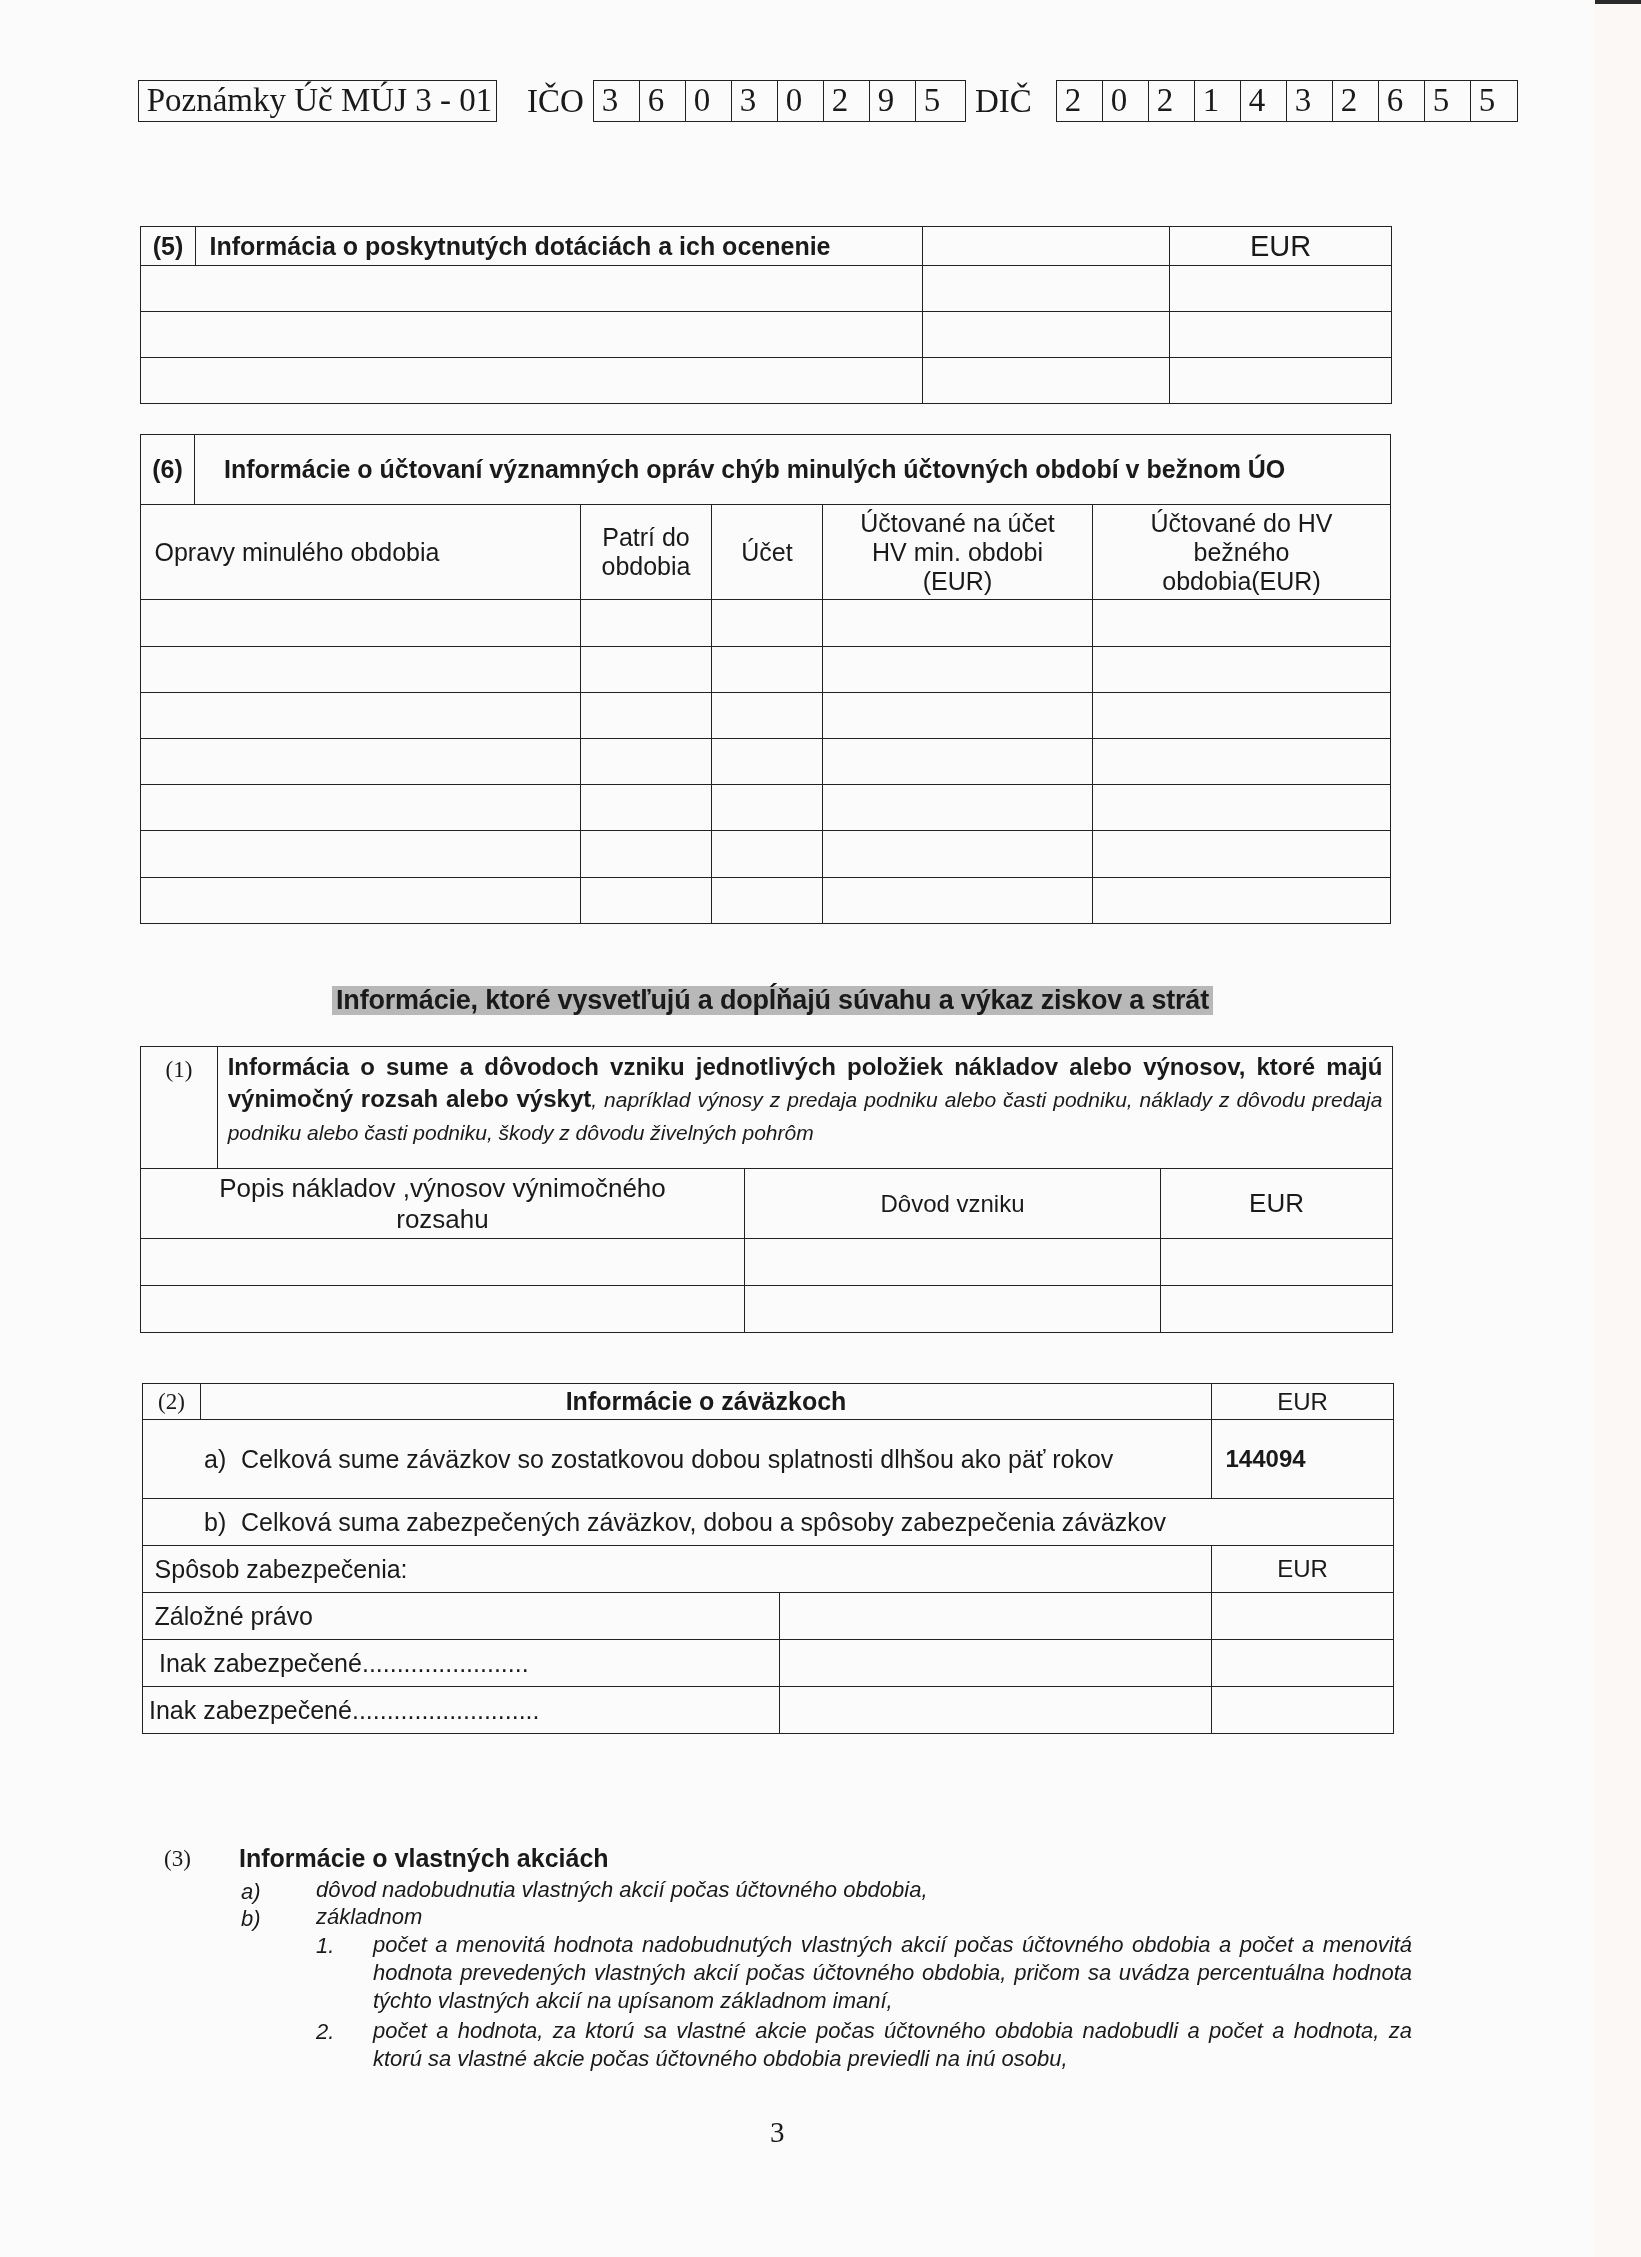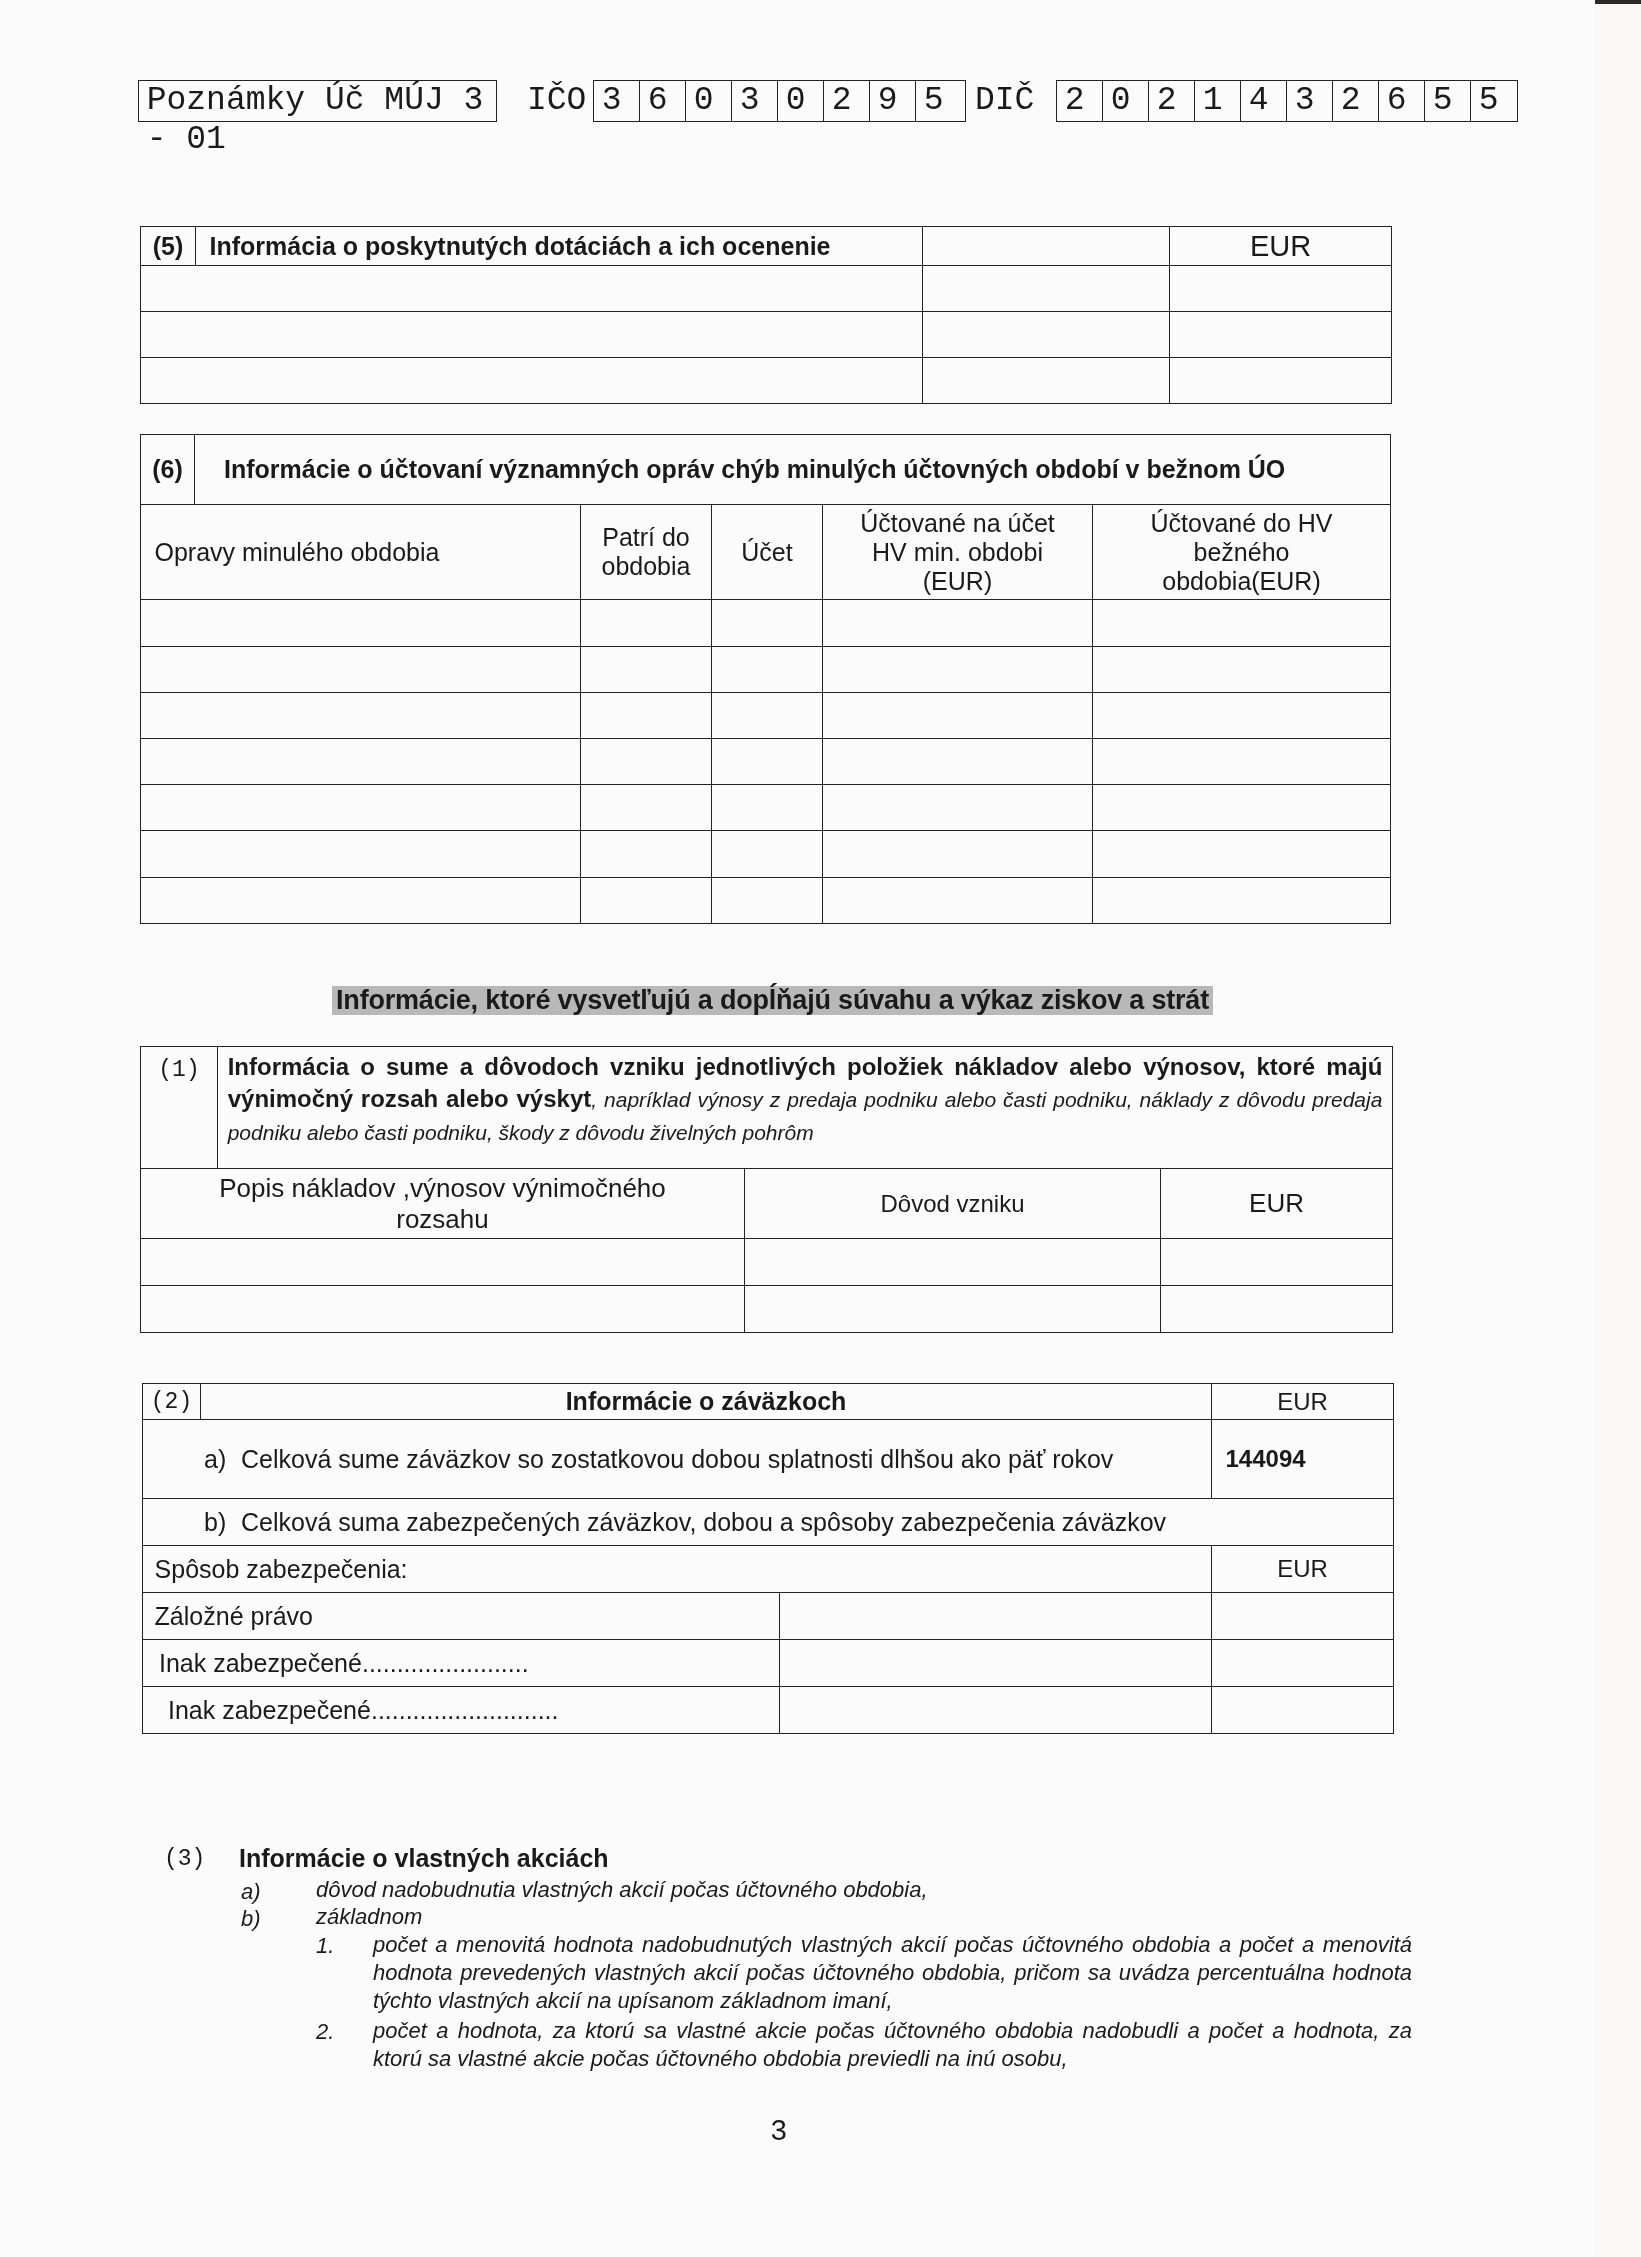--- a/index.html
+++ b/index.html
@@ -4,21 +4,21 @@
 <style>
   html, body { margin: 0; padding: 0; }
   body {
     width: 1641px; height: 2257px; position: relative; overflow: hidden;
     background: #fbfbfb; color: #1a1a1a;
     font-family: "Liberation Sans", sans-serif;
   }
   .strip { position: absolute; left: 1595px; top: 0; width: 46px; height: 2257px; background: #fbf8f6; }
   .strip-top { position: absolute; left: 1595px; top: 0; width: 46px; height: 3.9px; background: #2a2a2a; }
   .abs { position: absolute; }
-  .serif { font-family: Liberation Mono, monospace; }
+  .serif { font-family: Liberation Serif, serif; }
   .b { font-weight: bold; }
   .i { font-style: italic; }
 
   
   .hdr-box { left: 138px; top: 80px; width: 359px; height: 42px; border: 1.9px solid #222; box-sizing: border-box;
     font-size: 33px; line-height: 39px; padding-left: 7.7px; }
   .hdr-label { font-size: 33px; line-height: 42px; }
   .digits { display: flex; border: 1.9px solid #222; box-sizing: border-box; height: 42px; }
   .digit { width: 30px; border-right: 1.9px solid #222; font-size: 33px; line-height: 39px; text-align: left; padding-left: 7.7px; box-sizing: border-box; }
   .digit:last-child { border-right: none; }
@@ -242,21 +242,21 @@
     <td colspan="2" style="padding-left:11.6px">Záložné právo</td>
     <td></td>
         <td></td>
   </tr>
   <tr style="height:47px">
     <td colspan="2" style="padding-left:16px">Inak zabezpečené........................</td>
     <td></td>
         <td></td>
   </tr>
   <tr style="height:47px">
-    <td colspan="2" style="padding-left:25px">Inak zabezpečené...........................</td>
+    <td colspan="2" style="padding-left:6px">Inak zabezpečené...........................</td>
     <td></td>
         <td></td>
   </tr>
 </tbody>
   </table>
 
 <div class="abs serif" style="left:164px; top:1846px; font-size:23px;">(3)</div>
 <div class="abs b sec3" style="left:239px; top:1844px; font-size:25px;">Informácie o vlastných akciách</div>
 
 <div class="abs i" style="left:241px; top:1879px; font-size:22px;">a)</div>

